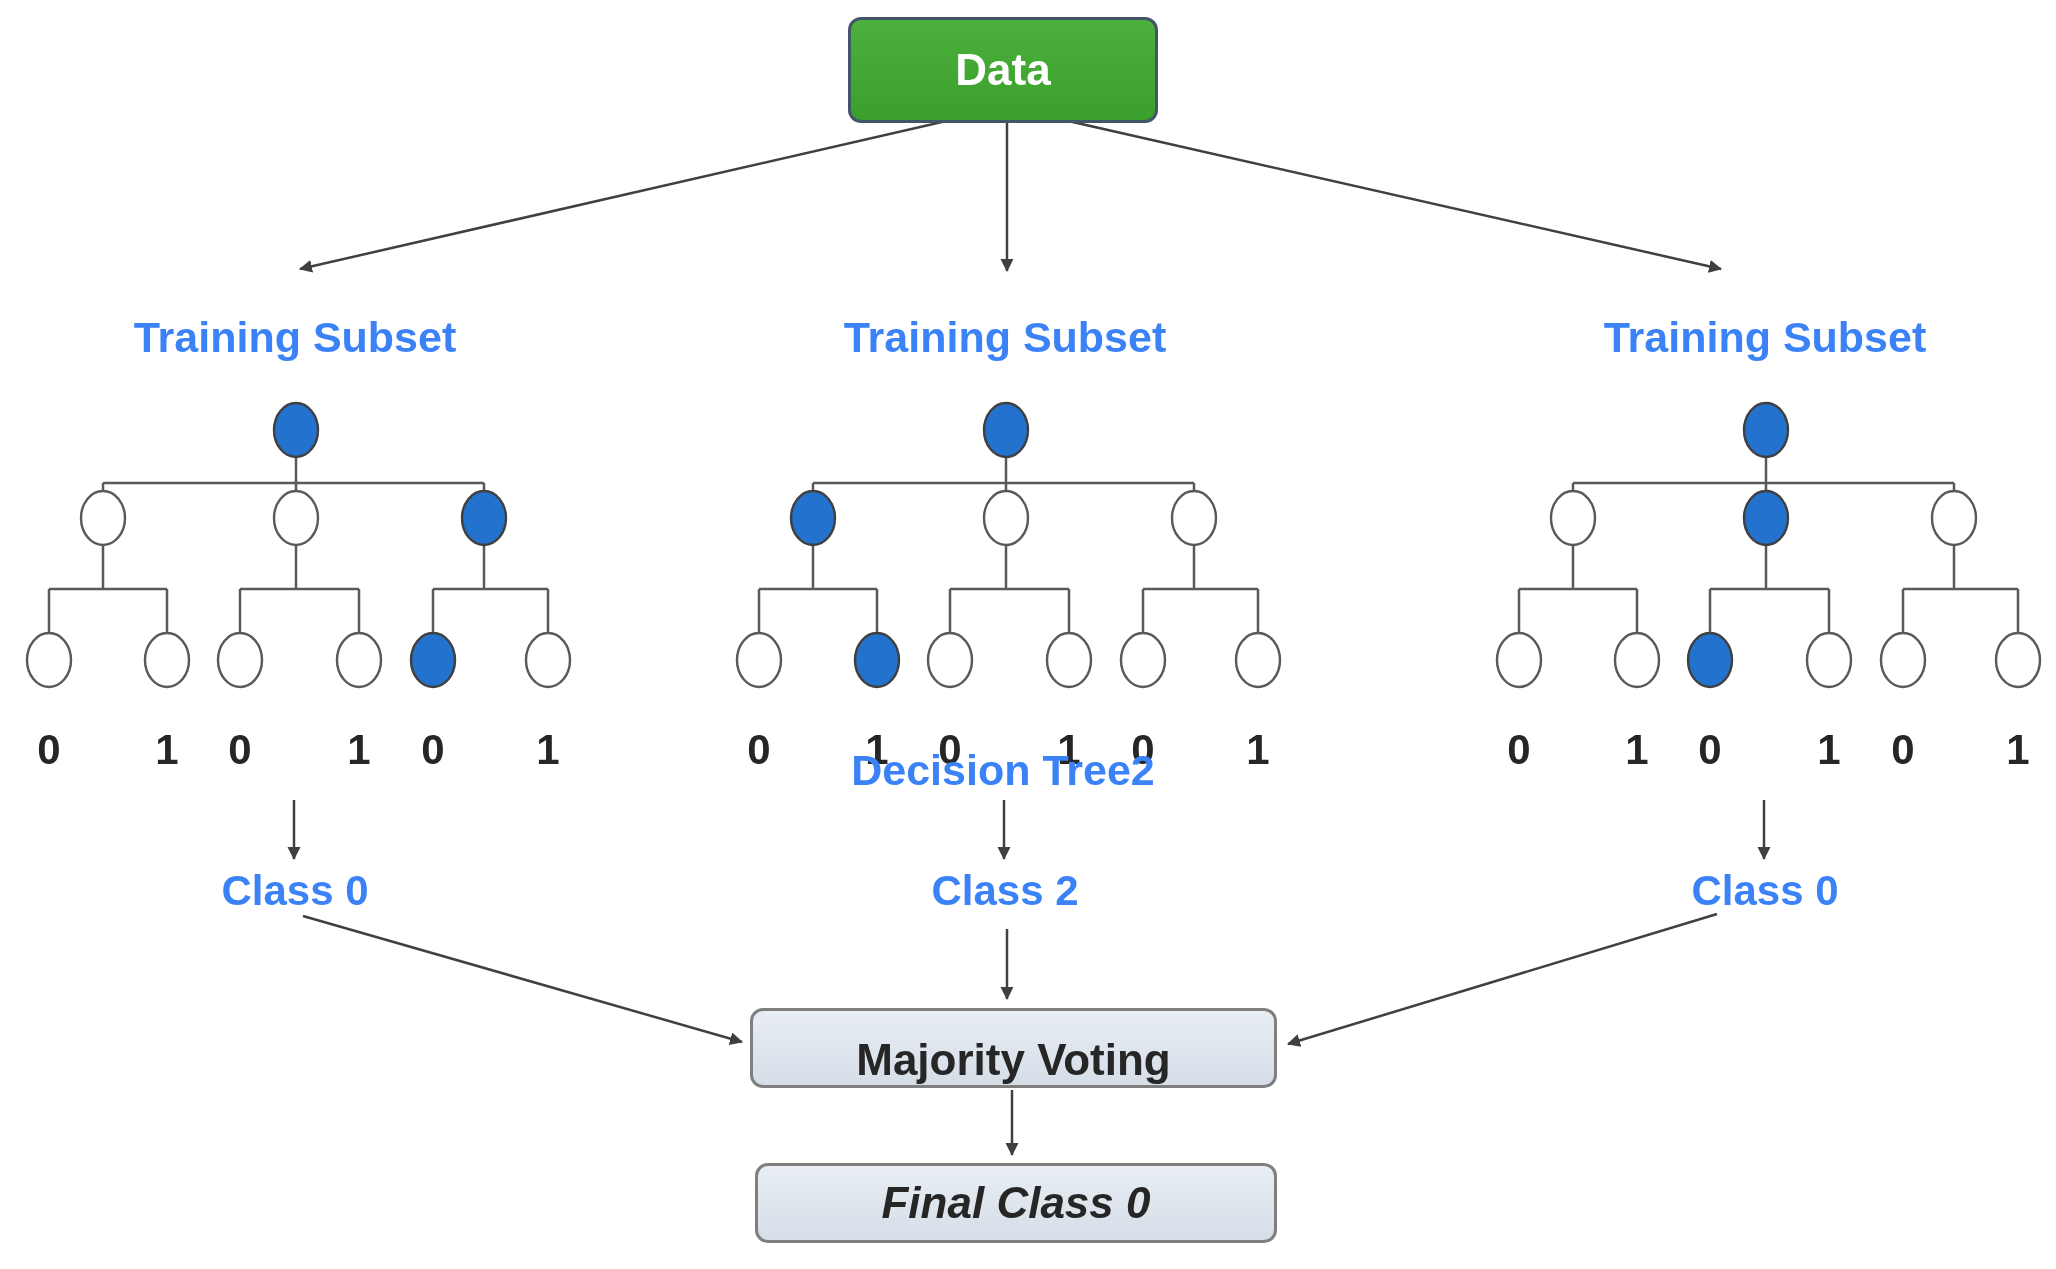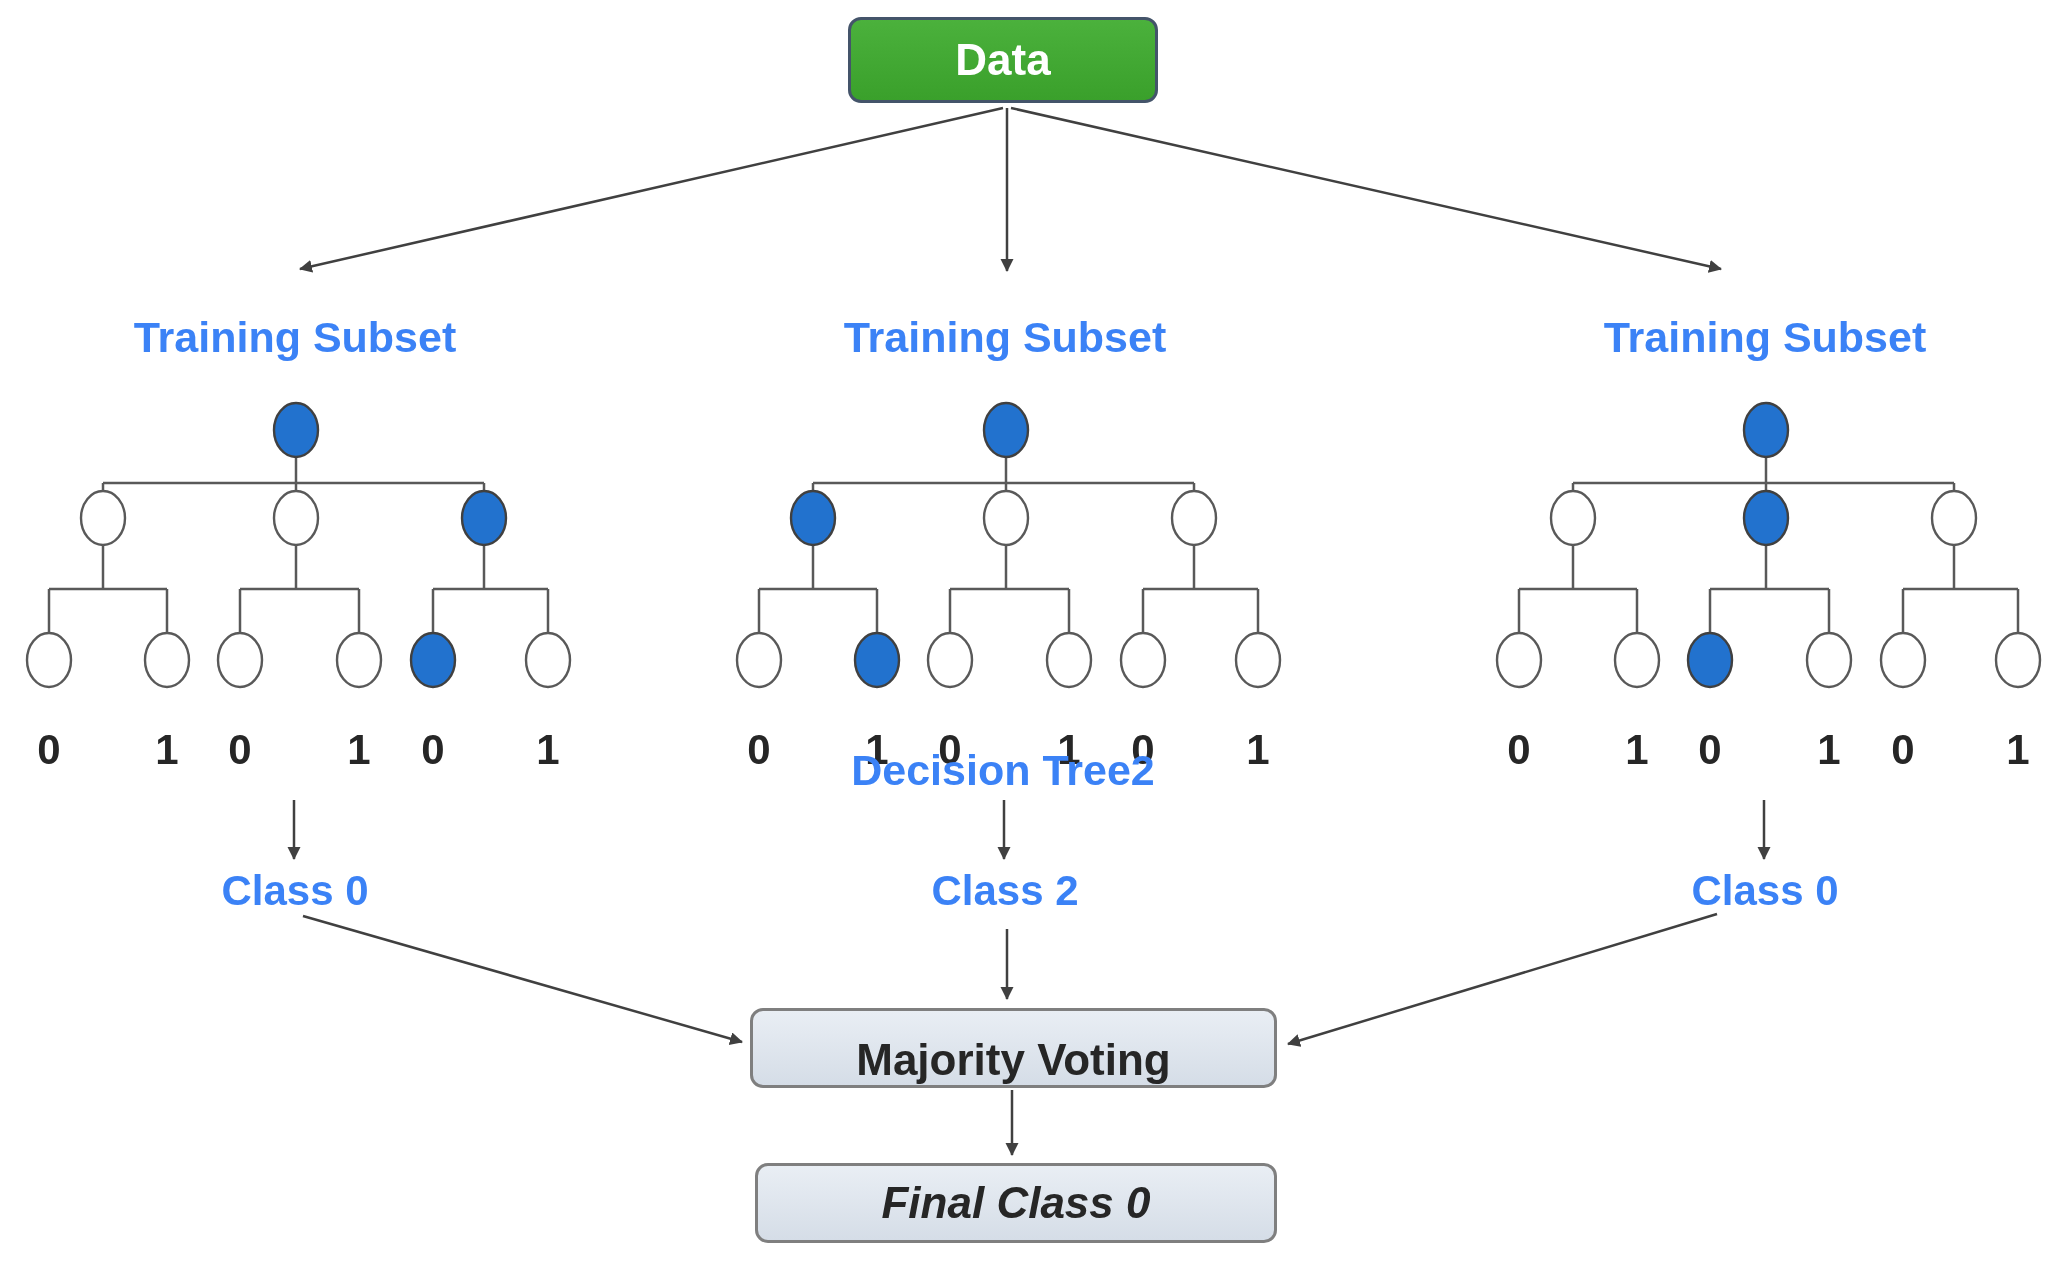--- a/index.html
+++ b/index.html
@@ -6,21 +6,21 @@
   #canvas{position:relative;width:2056px;height:1269px;background:#ffffff;overflow:hidden;
           font-family:"Liberation Sans",sans-serif;}
   #diagram-svg{position:absolute;left:0;top:0;width:2056px;height:1269px;}
   .lbl{position:absolute;width:400px;text-align:center;color:#3b82f6;
        font-weight:600;font-size:43px;line-height:1.1;white-space:nowrap;}
   .cls{font-size:42px;}
   .leaf-num{position:absolute;width:50px;text-align:center;color:#262626;
             font-weight:600;font-size:42px;line-height:1.1;}
   .node-box{position:absolute;display:flex;align-items:center;justify-content:center;
             border-radius:13px;font-weight:600;font-size:44px;box-sizing:border-box;}
-  #data-box{left:848px;top:17px;width:310px;height:86px;
+  #data-box{left:848px;top:17px;width:310px;height:106px;
             background:linear-gradient(180deg,#4bb13c,#3aa02b);
             border:3px solid #44546a;color:#ffffff;}
   #majority-voting-box{left:750px;top:1008px;width:527px;height:80px;
             background:linear-gradient(180deg,#e9eef4,#d5dde7);
             border:3px solid #7f7f7f;color:#262626;align-items:flex-end;}
   #final-class-box{left:755px;top:1163px;width:522px;height:80px;
             background:linear-gradient(180deg,#e9eef4,#d5dde7);
             border:3px solid #7f7f7f;color:#262626;}
 </style>
 </head>

